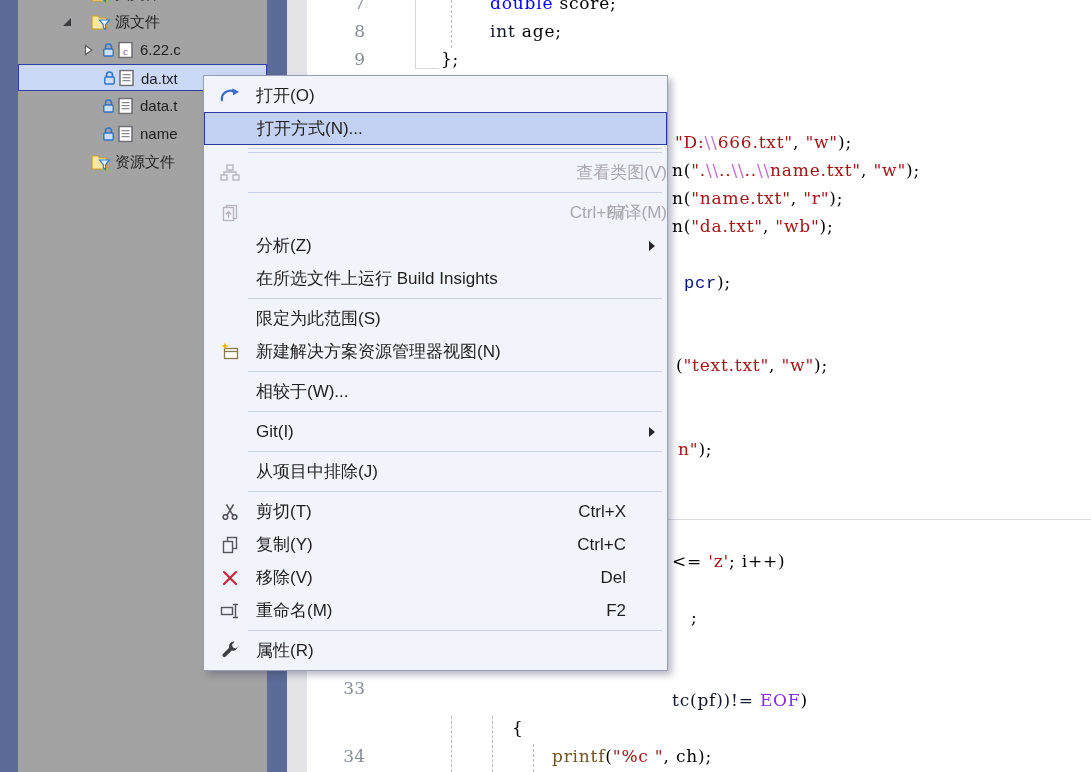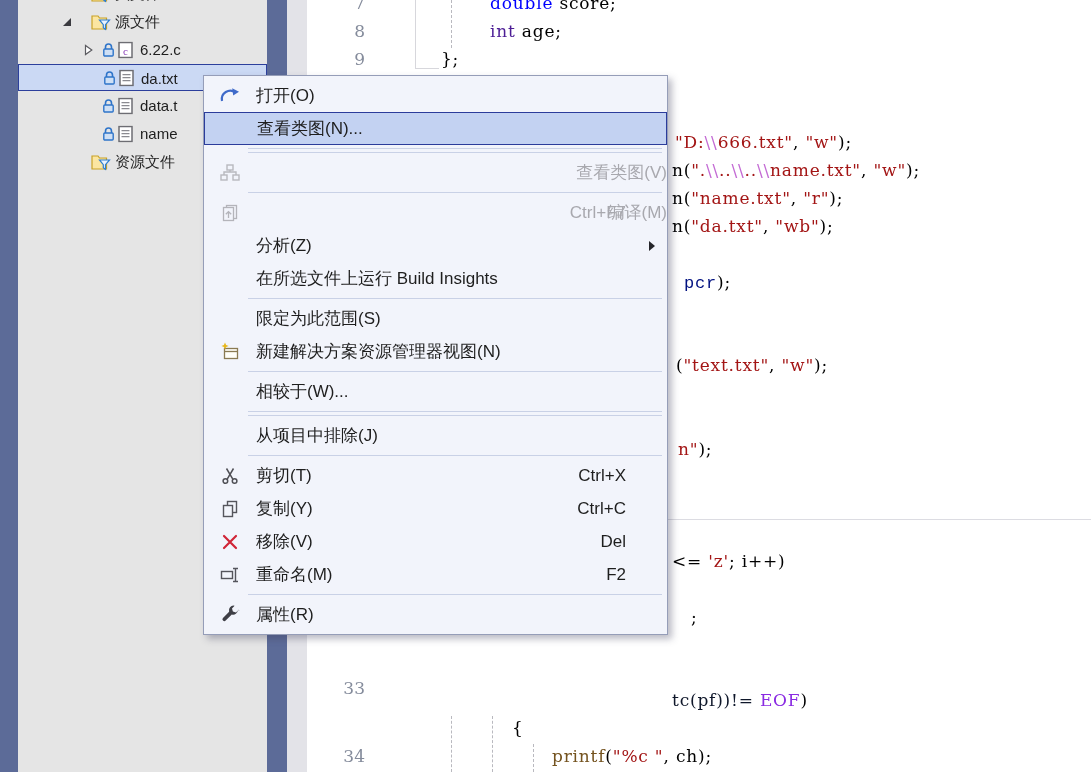--- a/index.html
+++ b/index.html
@@ -6,21 +6,21 @@
   #app{position:relative;width:1091px;height:772px;overflow:hidden;background:#fff;
        font-family:"Liberation Sans","DejaVu Sans",sans-serif;}
 
   
   .strip-dark{position:absolute;top:0;bottom:0;background:#5c6b98;}
   #left-strip{left:0;width:18px;}
   #panel-edge-strip{left:267px;width:20px;}
   #gutter-strip{position:absolute;top:0;bottom:0;left:287px;width:20px;background:#e3e3e8;}
 
   
-  #explorer{position:absolute;left:18px;top:0;width:249px;height:772px;background:#e5e5e5;overflow:hidden;}
+  #explorer{position:absolute;left:18px;top:0;width:249px;height:772px;background:#a3a3a3;overflow:hidden;}
   .tree-row{position:absolute;left:0;width:249px;height:27px;line-height:27px;font-size:15px;color:#1e1e1e;box-sizing:border-box;}
   .tree-row.selected{background:#cbd9f4;border:1px solid #2c3f9c;}
   .tree-ic{position:absolute;top:50%;transform:translateY(-50%);display:inline-flex;}
   .tree-label{position:absolute;white-space:nowrap;}
 
   
   #editor{position:absolute;left:307px;top:0;right:0;bottom:0;background:#ffffff;}
   .lnum{position:absolute;left:307px;width:58px;text-align:right;font-size:17px;line-height:27px;color:#858c9c;
         font-family:"DejaVu Serif","Liberation Serif",serif;}
   .codeline{position:absolute;white-space:pre;font-size:17px;line-height:27px;letter-spacing:0.8px;
@@ -163,21 +163,21 @@
   <div class="iguide" style="left:492px;top:716px;height:56px;"></div>
   <div class="iguide" style="left:533px;top:744px;height:28px;"></div>
 
   <div id="context-menu">
       <div class="menu-item"><span class="mi-icon">
           <svg width="22" height="20" viewBox="0 0 22 20">
             <path d="M3 15 A8.5 8.5 0 0 1 16.5 6.5" fill="none" stroke="#3f6ac9" stroke-width="2.2"></path>
             <path d="M13.2 2.2 L20 5.8 L14.2 9.6 Z" fill="#3f6ac9"></path>
           </svg>
         </span><span class="mi-label">打开(O)</span></div>
-      <div class="menu-item highlighted"><span class="mi-label">查看类图(N)...</span></div>
+      <div class="menu-item highlighted"><span class="mi-label">打开方式(N)...</span></div>
       <div class="menu-sep"></div>
       <div class="menu-sep"></div>
       <div class="menu-item disabled"><span class="mi-icon">
           <svg width="20" height="20" viewBox="0 0 20 20" fill="none" stroke="#b8b8be" stroke-width="1.4">
             <rect x="7" y="2" width="6" height="5"></rect>
             <path d="M10 7v2M4 12v-3h12v3"></path>
             <rect x="1" y="12" width="6" height="5"></rect>
             <rect x="13" y="12" width="6" height="5"></rect>
           </svg>
         </span><span class="mi-label">查看类图(V)</span></div>
@@ -196,20 +196,21 @@
       <div class="menu-item"><span class="mi-icon">
           <svg width="20" height="20" viewBox="0 0 20 20">
             <rect x="4.5" y="6.5" width="13" height="10" fill="#fffef8" stroke="#8a7a52" stroke-width="1.3"></rect>
             <path d="M4.5 9.5h13" stroke="#8a7a52" stroke-width="1.3"></path>
             <path d="M5 0.5l1.1 2.4L8.6 4 6.1 5.1 5 7.5 3.9 5.1 1.4 4l2.5-1.1z" fill="#e8b71a"></path>
           </svg>
         </span><span class="mi-label">新建解决方案资源管理器视图(N)</span></div>
       <div class="menu-sep"></div>
       <div class="menu-item"><span class="mi-label">相较于(W)...</span></div>
       <div class="menu-sep"></div>
+      <div class="menu-item"><span class="mi-label">Git(I)</span><span class="mi-arrow"></span></div>
       <div class="menu-sep"></div>
       <div class="menu-item"><span class="mi-label">从项目中排除(J)</span></div>
       <div class="menu-sep"></div>
       <div class="menu-item"><span class="mi-icon">
           <svg width="20" height="20" viewBox="0 0 20 20" stroke="#4f4f55" fill="none" stroke-width="1.5">
             <path d="M13.5 2.5 7.2 13.2M6.5 2.5l6.3 10.7"></path>
             <circle cx="5.4" cy="15" r="2.3"></circle>
             <circle cx="14.6" cy="15" r="2.3"></circle>
           </svg>
         </span><span class="mi-label">剪切(T)</span><span class="mi-shortcut">Ctrl+X</span></div>
@@ -236,21 +237,21 @@
             <path d="M17.8 5.2a4.6 4.6 0 0 1-6 4.3l-6.1 6.1a1.9 1.9 0 1 1-2.7-2.7l6.1-6.1A4.6 4.6 0 0 1 14.6 0.8L12 3.4l0.9 3.1 3.1 0.9 2.6-2.6q0.2 0.2 1.2 0.4z" fill="#3f3f46"></path>
           </svg>
         </span><span class="mi-label">属性(R)</span></div>
     </div>
 <div class="lnum" style="top: -10.3px;">7</div>
     <div class="lnum" style="top: 17.6px;">8</div>
     <div class="lnum" style="top: 45.5px;">9</div>
     <div class="lnum" style="top: 675px;">33</div>
     <div class="lnum" style="top: 743px;">34</div>
     <div class="codeline" style="left: 490px; top: -10.3px;"><span style="color: rgb(0, 0, 255);">double </span><span style="color: rgb(0, 0, 0);">score;</span></div>
-    <div class="codeline" style="left: 490px; top: 17.6px;"><span style="color: #4c1d95;">int </span><span style="color: rgb(0, 0, 0);">age;</span></div>
+    <div class="codeline" style="left: 490px; top: 17.6px;"><span style="color: #0f172a;">int </span><span style="color: rgb(0, 0, 0);">age;</span></div>
     <div class="codeline" style="left: 441px; top: 45.5px;"><span style="color: rgb(0, 0, 0);">};</span></div>
     <div class="codeline" style="left: 512px; top: 715.1px;"><span style="color: rgb(0, 0, 0);">{</span></div>
     <div class="codeline" style="left: 552px; top: 743px;"><span style="color: rgb(116, 83, 31);">printf</span><span style="color: rgb(0, 0, 0);">(</span><span style="color: rgb(163, 21, 21);">"%c "</span><span style="color: rgb(0, 0, 0);">, ch);</span></div>
     <div class="codeline" style="left: 675px; top: 129.2px;"><span style="color: rgb(163, 21, 21);">"D:</span><span style="color: rgb(195, 107, 212);">\\</span><span style="color: rgb(163, 21, 21);">666.txt"</span><span style="color: rgb(0, 0, 0);">, </span><span style="color: rgb(163, 21, 21);">"w"</span><span style="color: rgb(0, 0, 0);">);</span></div>
     <div class="codeline" style="left: 672px; top: 157.1px;"><span style="color: rgb(0, 0, 0);">n(</span><span style="color: rgb(163, 21, 21);">".</span><span style="color: rgb(195, 107, 212);">\\</span><span style="color: rgb(163, 21, 21);">..</span><span style="color: rgb(195, 107, 212);">\\</span><span style="color: rgb(163, 21, 21);">..</span><span style="color: rgb(195, 107, 212);">\\</span><span style="color: rgb(163, 21, 21);">name.txt"</span><span style="color: rgb(0, 0, 0);">, </span><span style="color: rgb(163, 21, 21);">"w"</span><span style="color: rgb(0, 0, 0);">);</span></div>
     <div class="codeline" style="left: 672px; top: 185px;"><span style="color: rgb(0, 0, 0);">n(</span><span style="color: rgb(163, 21, 21);">"name.txt"</span><span style="color: rgb(0, 0, 0);">, </span><span style="color: rgb(163, 21, 21);">"r"</span><span style="color: rgb(0, 0, 0);">);</span></div>
     <div class="codeline" style="left: 672px; top: 212.9px;"><span style="color: rgb(0, 0, 0);">n(</span><span style="color: rgb(163, 21, 21);">"da.txt"</span><span style="color: rgb(0, 0, 0);">, </span><span style="color: rgb(163, 21, 21);">"wb"</span><span style="color: rgb(0, 0, 0);">);</span></div>
     <div class="codeline" style="left: 684px; top: 268.7px;"><span style="color: rgb(0, 16, 128); font-family: Liberation Mono, monospace;">pcr</span><span style="color: rgb(0, 0, 0);">);</span></div>
     <div class="codeline" style="left: 676px; top: 352.4px;"><span style="color: rgb(0, 0, 0);">(</span><span style="color: rgb(163, 21, 21);">"text.txt"</span><span style="color: rgb(0, 0, 0);">, </span><span style="color: rgb(163, 21, 21);">"w"</span><span style="color: rgb(0, 0, 0);">);</span></div>
     <div class="codeline" style="left: 678px; top: 436.1px;"><span style="color: rgb(163, 21, 21);">n"</span><span style="color: rgb(0, 0, 0);">);</span></div>

